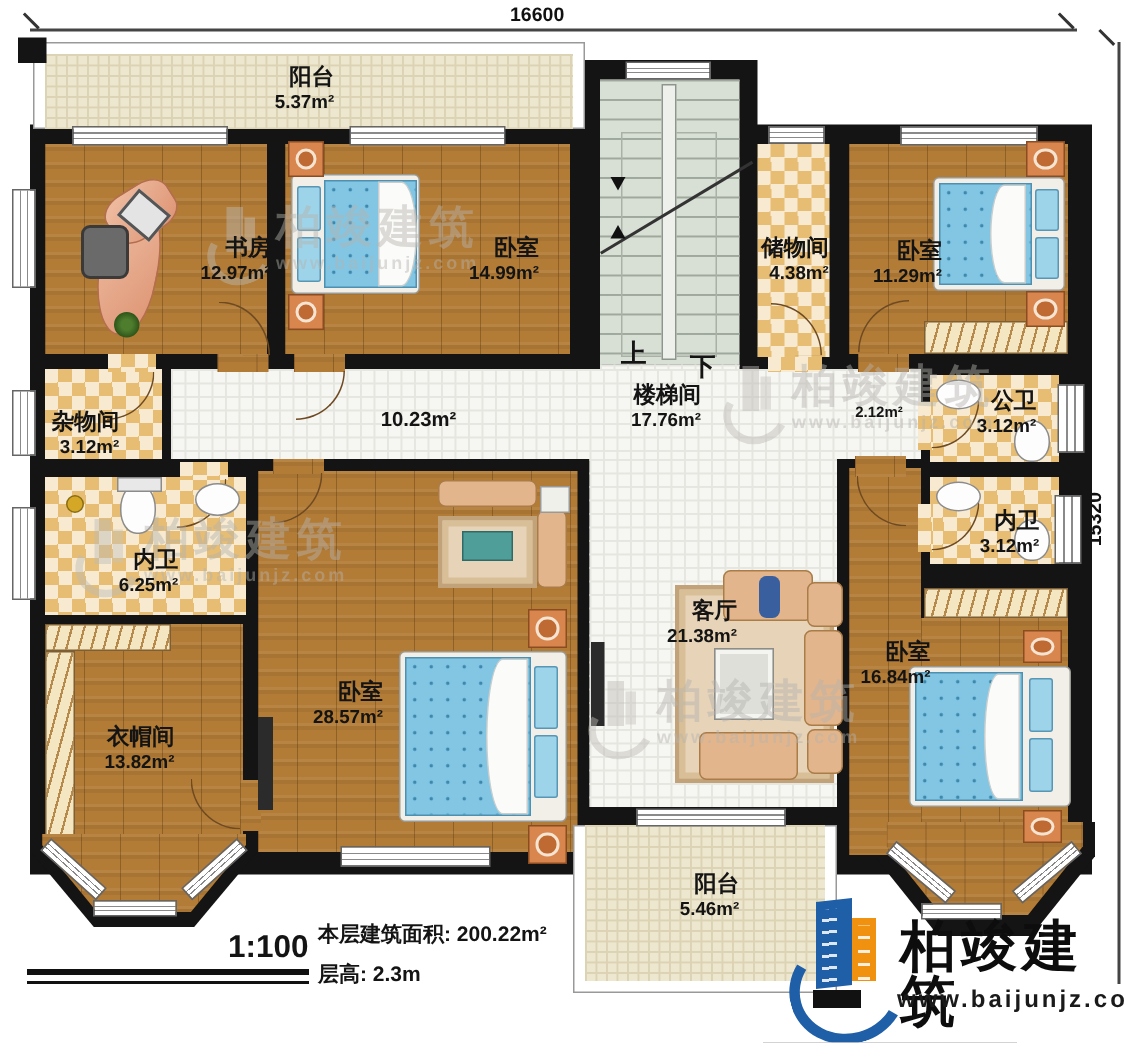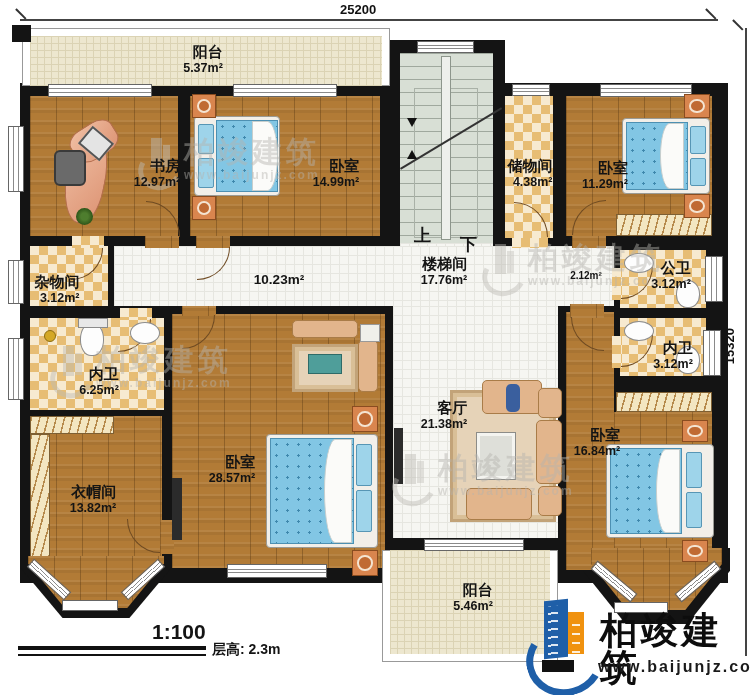--- a/index.html
+++ b/index.html
@@ -65,21 +65,21 @@
   
   .logo-name{font-size:37px;font-weight:bold;color:#0d0d0d;letter-spacing:4px;line-height:1;}
   .logo-url{font-size:16px;font-weight:bold;color:#1a1a1a;letter-spacing:2px;}
   .tri{width:0;height:0;}
 </style>
 </head>
 <body>
 
 <div class="plan">
 
-  <div class="abs dimtxt" style="left:340px;top:2px;">25200</div>
+  <div class="abs dimtxt" style="left:340px;top:2px;">16600</div>
   <div class="abs" style="left:20px;top:19px;width:698px;height:1.5px;background:#444;"></div>
   <div class="abs tick" style="left:14px;top:13px;"></div>
   <div class="abs tick" style="left:704px;top:13px;"></div>
   <div class="abs" style="left:745px;top:28px;width:1.5px;height:628px;background:#444;"></div>
   <div class="abs tick" style="left:731px;top:24px;"></div>
   <div class="abs dimtxt" style="left:722px;top:328px;writing-mode:vertical-rl;transform:rotate(180deg);">15320</div>
 
   <div class="abs wall" style="left:20px;top:83px;width:708px;height:500px;"></div>
   <div class="abs wall" style="left:388px;top:40px;width:117px;height:56px;"></div>
   <div class="abs wall" style="left:20px;top:556px;width:152px;height:62px;clip-path:polygon(0 0,100% 0,100% 18%,72% 100%,28% 100%,0 18%);"></div>
@@ -320,36 +320,37 @@
     <span class="rarea">6.25m²</span>
     </div>
   <div class="rlabel" style="left:93px;top:484px;">
     <span class="rname">衣帽间</span>
     <span class="rarea">13.82m²</span>
     </div>
   <div class="rlabel" style="left:232px;top:454px;">
     <span class="rname">卧室</span>
     <span class="rarea">28.57m²</span>
     </div>
-  <div class="rlabel" style="left:444px;top:400px;">
+  <div class="rlabel" style="left:468px;top:400px;">
     <span class="rname">客厅</span>
     <span class="rarea">21.38m²</span>
     </div>
   <div class="rlabel" style="left:597px;top:427px;">
     <span class="rname">卧室</span>
     <span class="rarea">16.84m²</span>
     </div>
   <div class="rlabel" style="left:473px;top:582px;">
     <span class="rname">阳台</span>
     <span class="rarea">5.46m²</span>
     </div>
 
   <div class="abs" style="left:18px;top:646px;width:188px;height:4px;background:#111;"></div>
   <div class="abs" style="left:18px;top:654px;width:188px;height:2px;background:#111;"></div>
   <div class="abs" style="left:152px;top:620px;font-size:21px;font-weight:bold;">1:100</div>
+  <div class="abs" style="left:212px;top:614px;font-size:14px;font-weight:bold;">本层建筑面积: 200.22m²</div>
   <div class="abs" style="left:212px;top:641px;font-size:14px;font-weight:bold;">层高: 2.3m</div>
 
   <div class="abs" style="left:518px;top:598px;width:82px;height:92px;">
     <div class="abs" style="left:8px;top:26px;width:64px;height:58px;border:7px solid transparent;border-bottom-color:#1f5fa8;border-left-color:#1f5fa8;border-radius:50%;transform:rotate(-15deg);"></div>
     <div class="abs" style="left:26px;top:2px;width:24px;height:58px;background:#1f5fa8;transform:skewY(-6deg);background-image:repeating-linear-gradient(180deg,transparent 0 6px,rgba(255,255,255,.85) 6px 8px);background-size:10px 100%;background-repeat:no-repeat;background-position:4px 6px;"></div>
     <div class="abs" style="left:50px;top:14px;width:16px;height:42px;background:#f0920f;background-image:repeating-linear-gradient(180deg,transparent 0 7px,rgba(255,255,255,.85) 7px 9px);background-size:8px 100%;background-repeat:no-repeat;background-position:4px 5px;"></div>
     <div class="abs" style="left:24px;top:62px;width:32px;height:12px;background:#111;"></div>
   </div>
   <div class="abs logo-name" style="left:600px;top:612px;">柏竣建筑</div>
   <div class="abs logo-url" style="left:598px;top:658px;">www.baijunjz.com</div>

